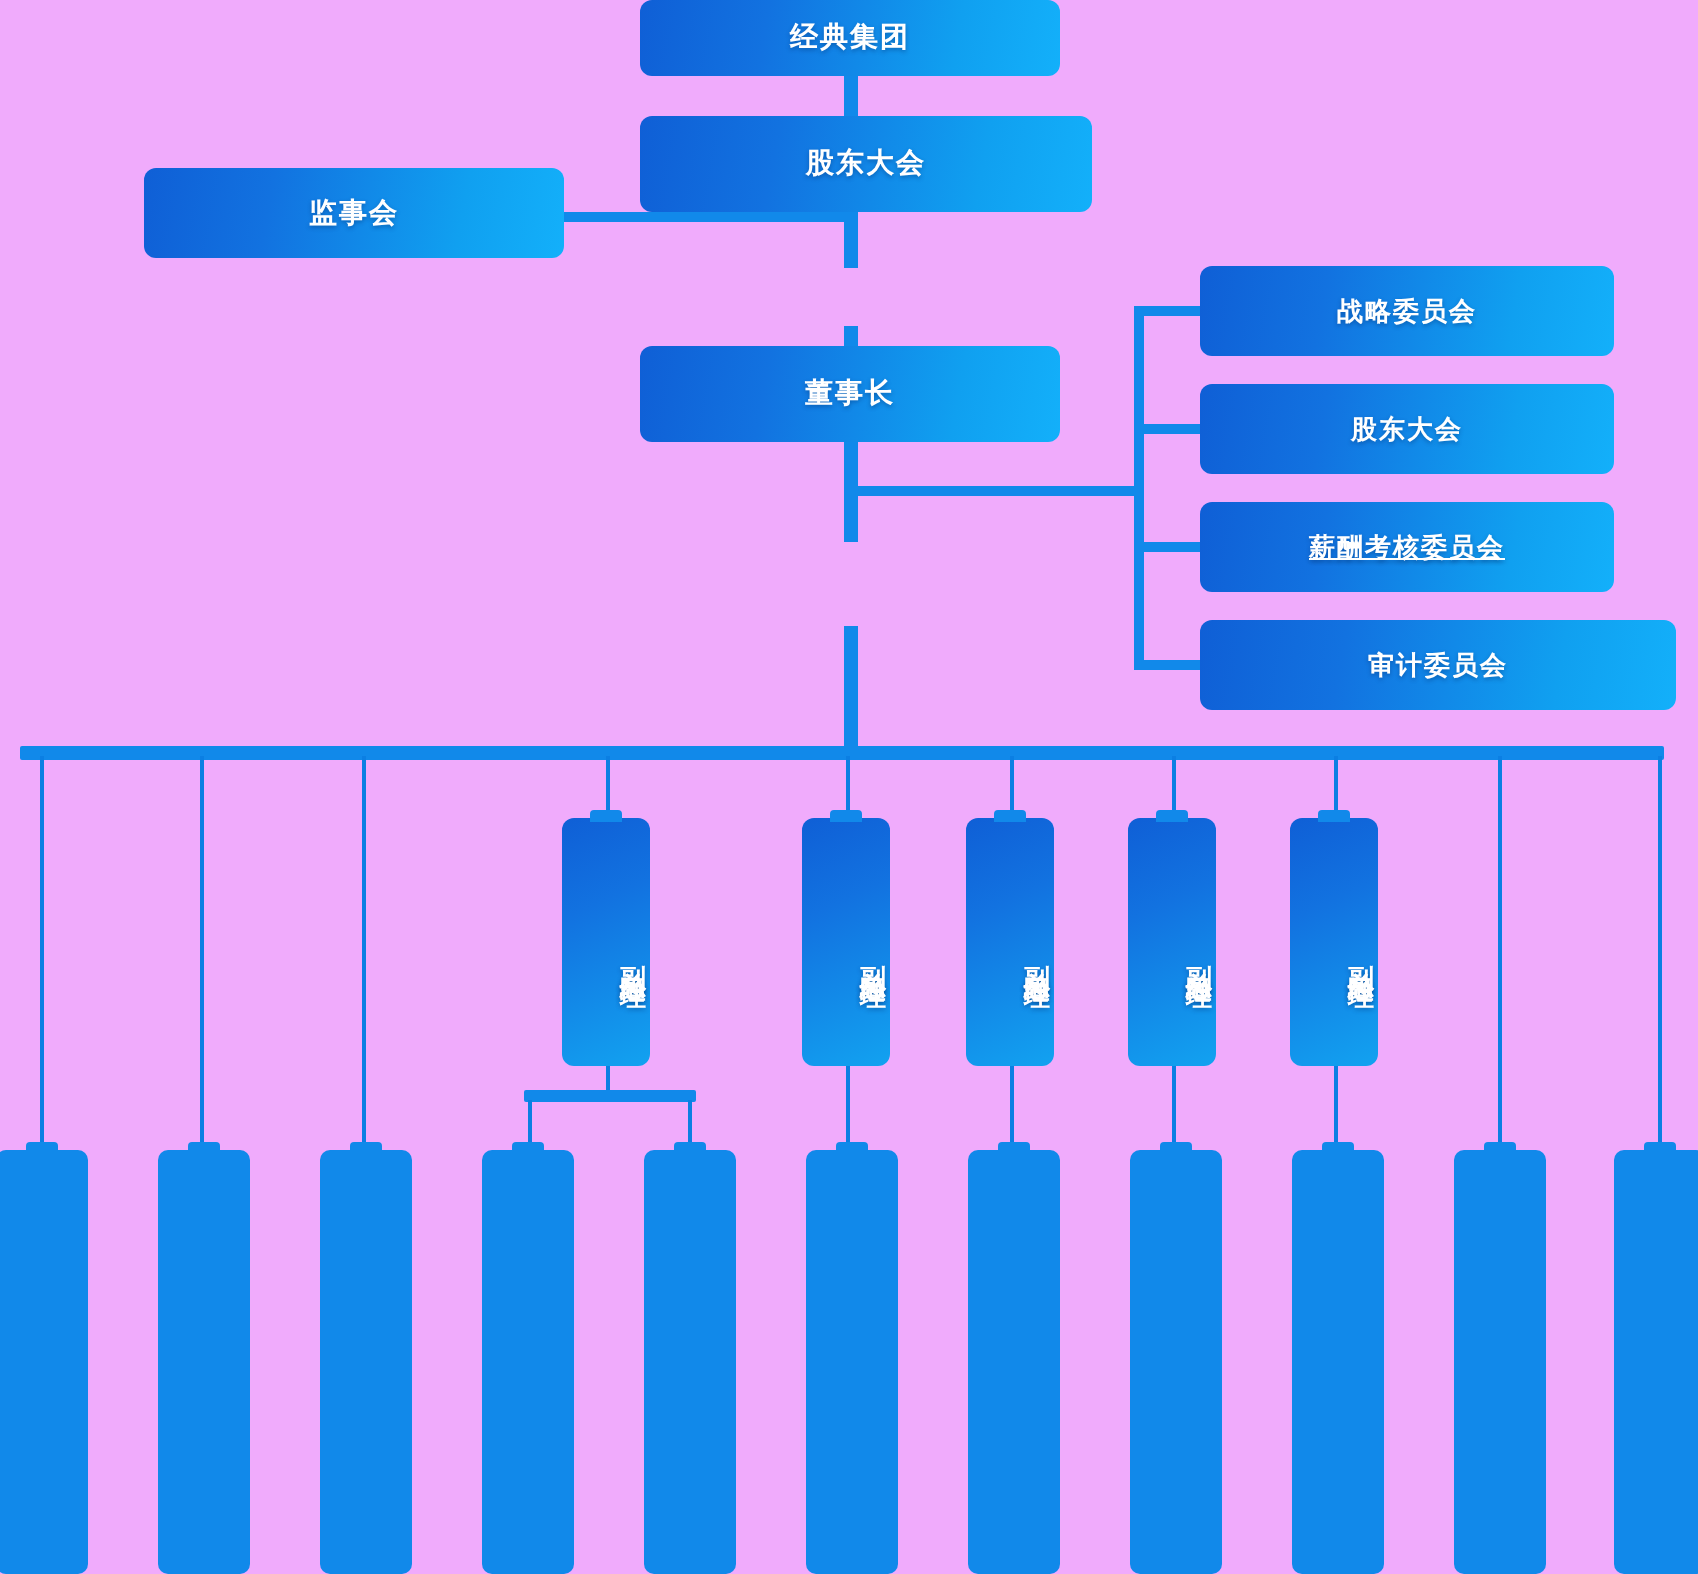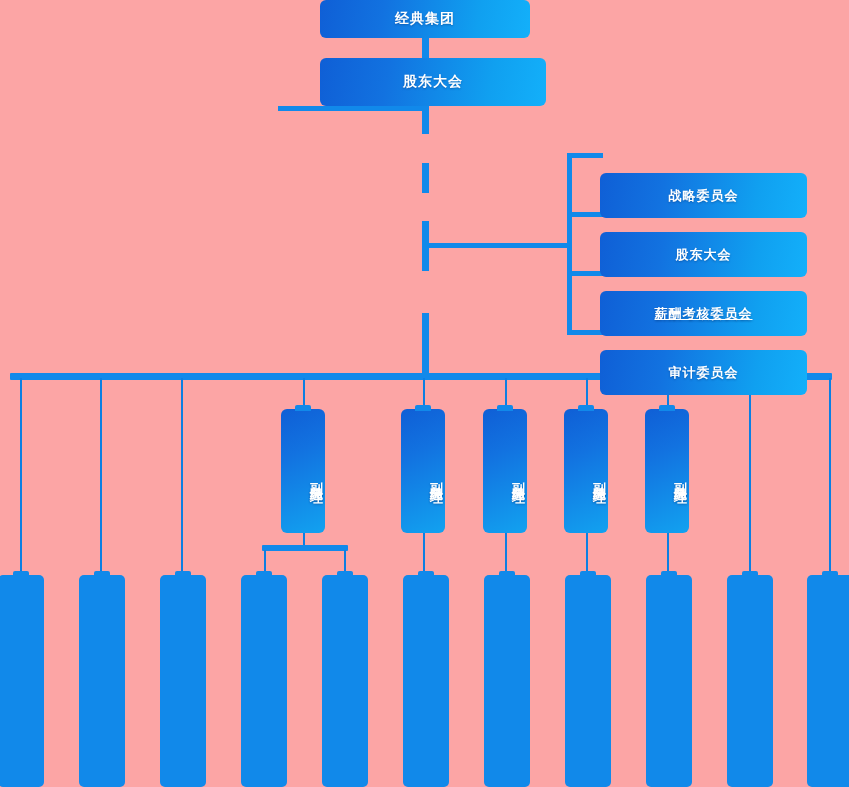--- a/index.html
+++ b/index.html
@@ -11,21 +11,21 @@
   body {
     width: 849px;
     height: 787px;
     font-family: "Liberation Sans", "DejaVu Sans", sans-serif;
   }
   #chart {
     position: relative;
     width: 849px;
     height: 787px;
     overflow: hidden;
-    background: #fca5a5;
+    background: #f0abfc;
   }
 
   
   .line {
     position: absolute;
     background: #0b7fe3;
   }
   .line.v { width: 2px; }
   .bus-main {
     position: absolute;
@@ -58,21 +58,21 @@
     color: #ffffff;
     display: flex;
     align-items: center;
     justify-content: center;
     box-sizing: border-box;
     font-weight: bold;
     letter-spacing: 1px;
     text-shadow: 0 1px 2px rgba(3, 50, 120, .45);
   }
   .box.wide { font-size: 14px; }
-  .box.small { font-size: 13px; margin-top: 40px; }
+  .box.small { font-size: 13px; }
   .box.vertical {
     writing-mode: vertical-rl;
     text-orientation: upright;
     font-size: 13px;
     letter-spacing: 3px;
     padding-top: 14px;
     align-items: flex-start;
     background: linear-gradient(155deg, #0f5fd6 0%, #1272e0 35%, #12a2f0 100%);
   }
   .box.blank {
@@ -133,32 +133,38 @@
   <div class="bus-sub" style="left:262px; top:545px; width:86px;"></div>
   <div class="line v" style="left:264px; top:550px; height:26px;"></div>
   <div class="line v" style="left:344px; top:550px; height:26px;"></div>
 
   <div class="box wide" style="left:320px; top:0px;   width:210px; height:38px;">
     <span>经典集团</span>
   </div>
   <div class="box wide" style="left:320px; top:58px;  width:226px; height:48px;">
     <span>股东大会</span>
   </div>
-
+  <div class="box wide" style="left:320px; top:173px; width:210px; height:48px;">
+    <span>董事长</span>
+  </div>
+
+  <div class="box wide" style="left:72px; top:84px; width:210px; height:45px;">
+    <span>监事会</span>
+  </div>
 
   <div class="box small" style="left:600px; top:133px; width:207px; height:45px;">
     <span>战略委员会</span>
   </div>
   <div class="box small" style="left:600px; top:192px; width:207px; height:45px;">
     <span>股东大会</span>
   </div>
   <div class="box small" style="left:600px; top:251px; width:207px; height:45px;text-decoration:underline;">
     <span>薪酬考核委员会</span>
   </div>
-  <div class="box small" style="left:600px; top:310px; width:207px; height:45px;">
+  <div class="box small" style="left:600px; top:310px; width:238px; height:45px;">
     <span>审计委员会</span>
   </div>
 
   <div class="box vertical" style="left:281px; top:409px; width:44px; height:124px;">
     <span class="notch"></span>
     <span>副总经理</span>
   </div>
   <div class="box vertical" style="left:401px; top:409px; width:44px; height:124px;">
     <span class="notch"></span>
     <span>副总经理</span>

